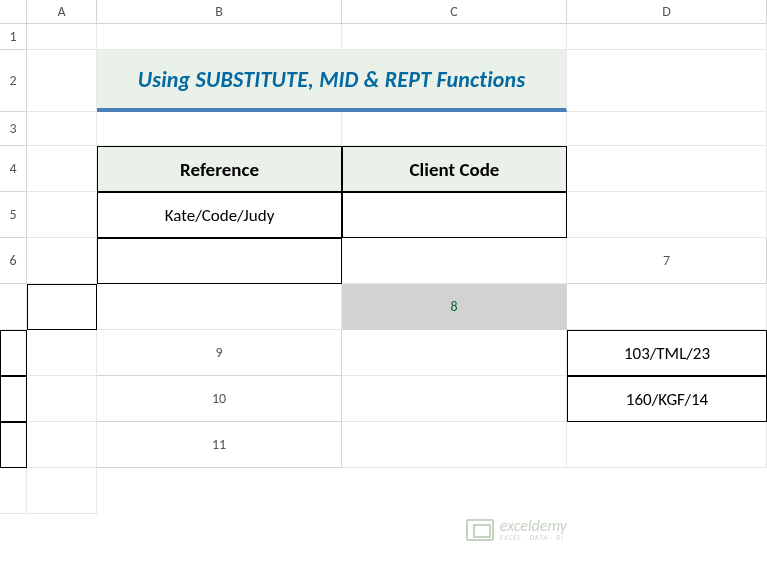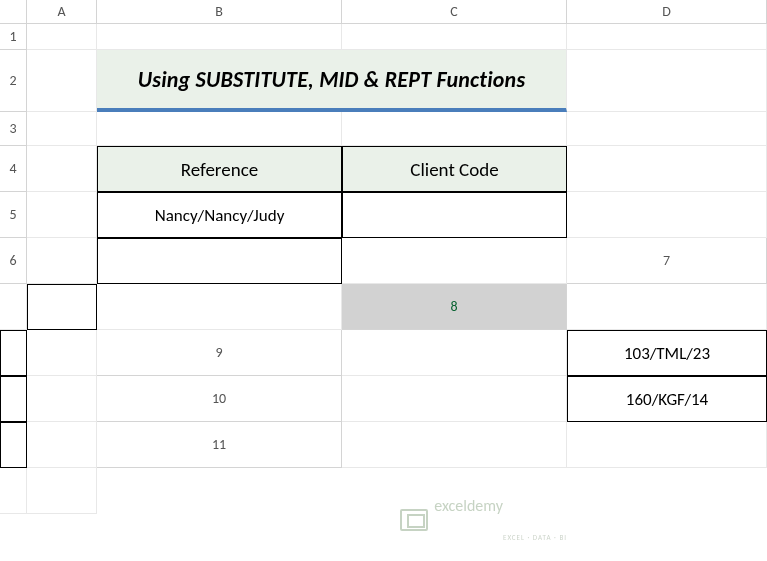--- a/index.html
+++ b/index.html
@@ -58,32 +58,32 @@
       padding: 0 6px;
       font-size: 16px;
       background: #ffffff;
     }
     .title-cell {
       grid-column: 3 / 5;
       grid-row: 3;
       background: #eaf1e9;
       font-size: 22px;
       font-weight: bold;
-      color: #000000;
+      color: #0369a1;
       font-style: italic;
       display: flex;
       align-items: center;
       justify-content: center;
       border-bottom: 4px solid #4a7ebb;
       border-right: 1px solid #e8e8e8;
       letter-spacing: 0.2px;
     }
     .table-header {
       background: #eaf1e9;
-      font-weight: normal;
+      font-weight: bold;
       font-size: 19px;
       color: #000;
       border: 1.5px solid #000;
       display: flex;
       align-items: center;
       justify-content: center;
     }
     .table-cell {
       border: 1.5px solid #000;
       font-size: 17px;
@@ -115,28 +115,28 @@
       content: '';
       position: absolute;
       width: 14px;
       height: 10px;
       border: 2px solid #8fa889;
       top: 3px;
       left: 5px;
     }
     .watermark-text {
       display: flex;
-      flex-direction: row;
+      flex-direction: column;
       line-height: 1;
+      font-style: italic;
     }
     .watermark-sub {
       font-size: 7px;
       letter-spacing: 1px;
       color: #9aaa95;
-      margin-top: 36px;
     }
   </style>
 </head>
 <body>
 
 <div class="spreadsheet">
 
   <div class="corner"></div>
   <div class="col-header">A</div>
   <div class="col-header">B</div>
@@ -161,21 +161,21 @@
   <div class="cell"></div>
 
   <div class="row-header">4</div>
   <div class="cell"></div>
   <div class="table-header">Reference</div>
   <div class="table-header">Client Code</div>
   <div class="cell"></div>
 
   <div class="row-header">5</div>
   <div class="cell"></div>
-  <div class="table-cell">Nancy/Nancy/Judy</div>
+  <div class="table-cell">Kate/Code/Judy</div>
   <div class="table-cell"></div>
   <div class="cell"></div>
 
   <div class="row-header">6</div>
   <div class="cell"></div>
   <div class="table-cell"></div>
   <div class="cell"></div>
 
   <div class="row-header">7</div>
   <div class="cell"></div>

